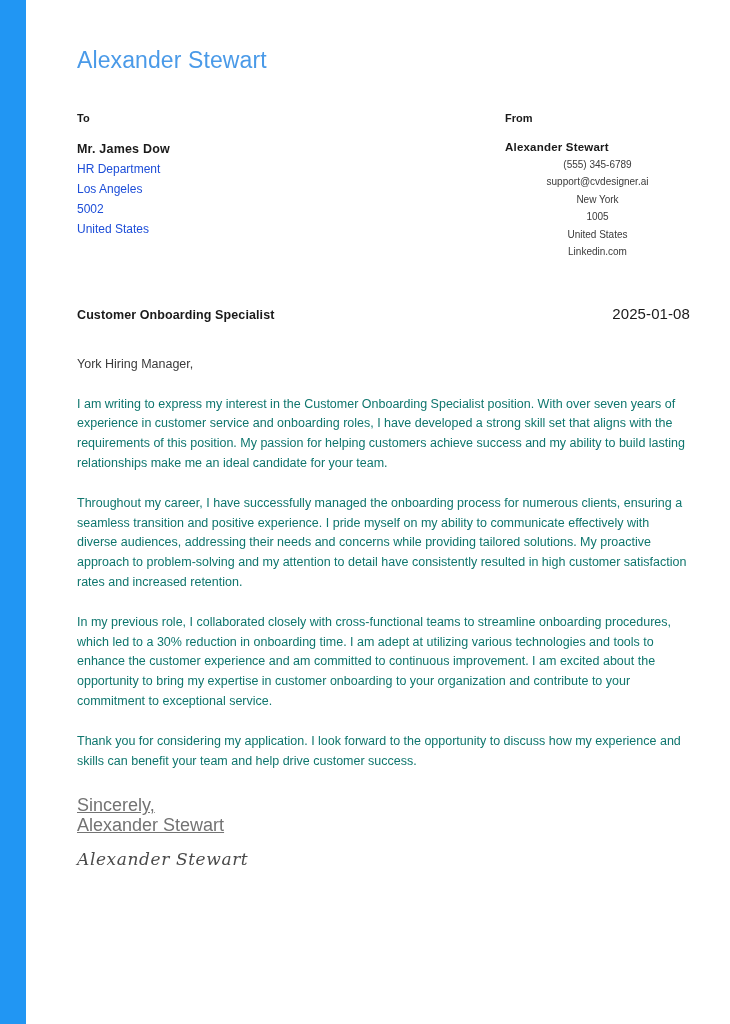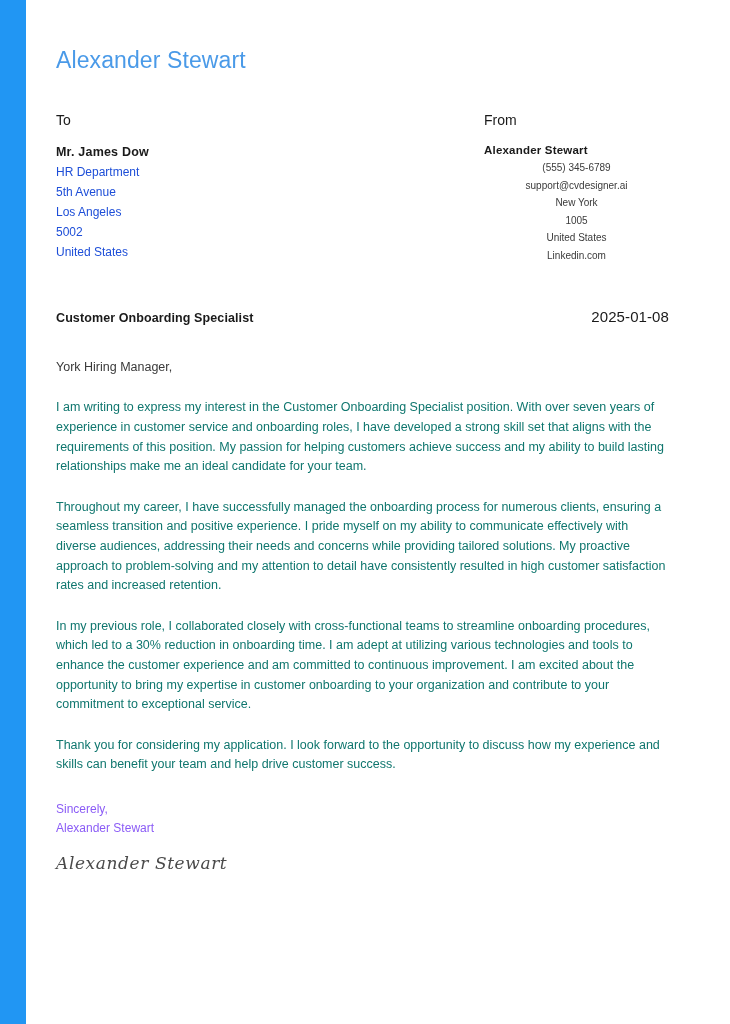--- a/index.html
+++ b/index.html
@@ -26,21 +26,21 @@
     position: absolute;
     left: 0;
     top: 0;
     width: 26px;
     height: 1024px;
     background: #2196f3;
   }
 
   .content {
     position: absolute;
-    left: 56px;
+    left: 77px;
     top: 0;
     width: 613px;
   }
 
   .header-name {
     margin-top: 47px;
     font-size: 23px;
     font-weight: 400;
     color: #4a9ae8;
     letter-spacing: 0.1px;
@@ -53,22 +53,22 @@
   }
   .addr-col-to {
     width: 428px;
     flex: 0 0 428px;
   }
   .addr-col-from {
     flex: 1 1 auto;
   }
 
   .addr-label {
-    font-size: 14px;
-    font-weight: normal;
+    font-size: 11px;
+    font-weight: bold;
     color: #1a1a1a;
     line-height: 1.2;
   }
 
   .addr-body-to {
     margin-top: 14px;
   }
   .addr-body-from {
     margin-top: 13px;
   }
@@ -134,23 +134,24 @@
     font-size: 12.5px;
     color: #0f766e;
     line-height: 19.6px;
     text-align: left;
   }
 
   .closing-block {
     margin-top: 25px;
   }
   .closing-line {
-    font-size: 12px;
-    color: #8b5cf6;
+    font-size: 18px;
+    color: #737373;
     line-height: 19.6px;
+    text-decoration: underline;
   }
 
   .signature {
     margin-top: 14px;
     font-family: "DejaVu Serif", "Liberation Serif", serif;
     font-style: italic;
     font-size: 17px;
     font-weight: 400;
     color: #4a4a4a;
     letter-spacing: 0.6px;
@@ -168,21 +169,20 @@
 
     <div class="header-name">Alexander Stewart</div>
 
     <div class="address-row">
 
       <div class="addr-col-to">
         <div class="addr-label">To</div>
         <div class="addr-body-to">
           <div class="addr-name-to">Mr. James Dow</div>
           <div class="addr-line-to">HR Department</div>
-          <div class="addr-line-to">5th Avenue</div>
           <div class="addr-line-to">Los Angeles</div>
           <div class="addr-line-to">5002</div>
           <div class="addr-line-to">United States</div>
         </div>
       </div>
 
       <div class="addr-col-from">
         <div class="addr-label">From</div>
         <div class="addr-body-from">
           <div class="addr-name-from">Alexander Stewart</div>

